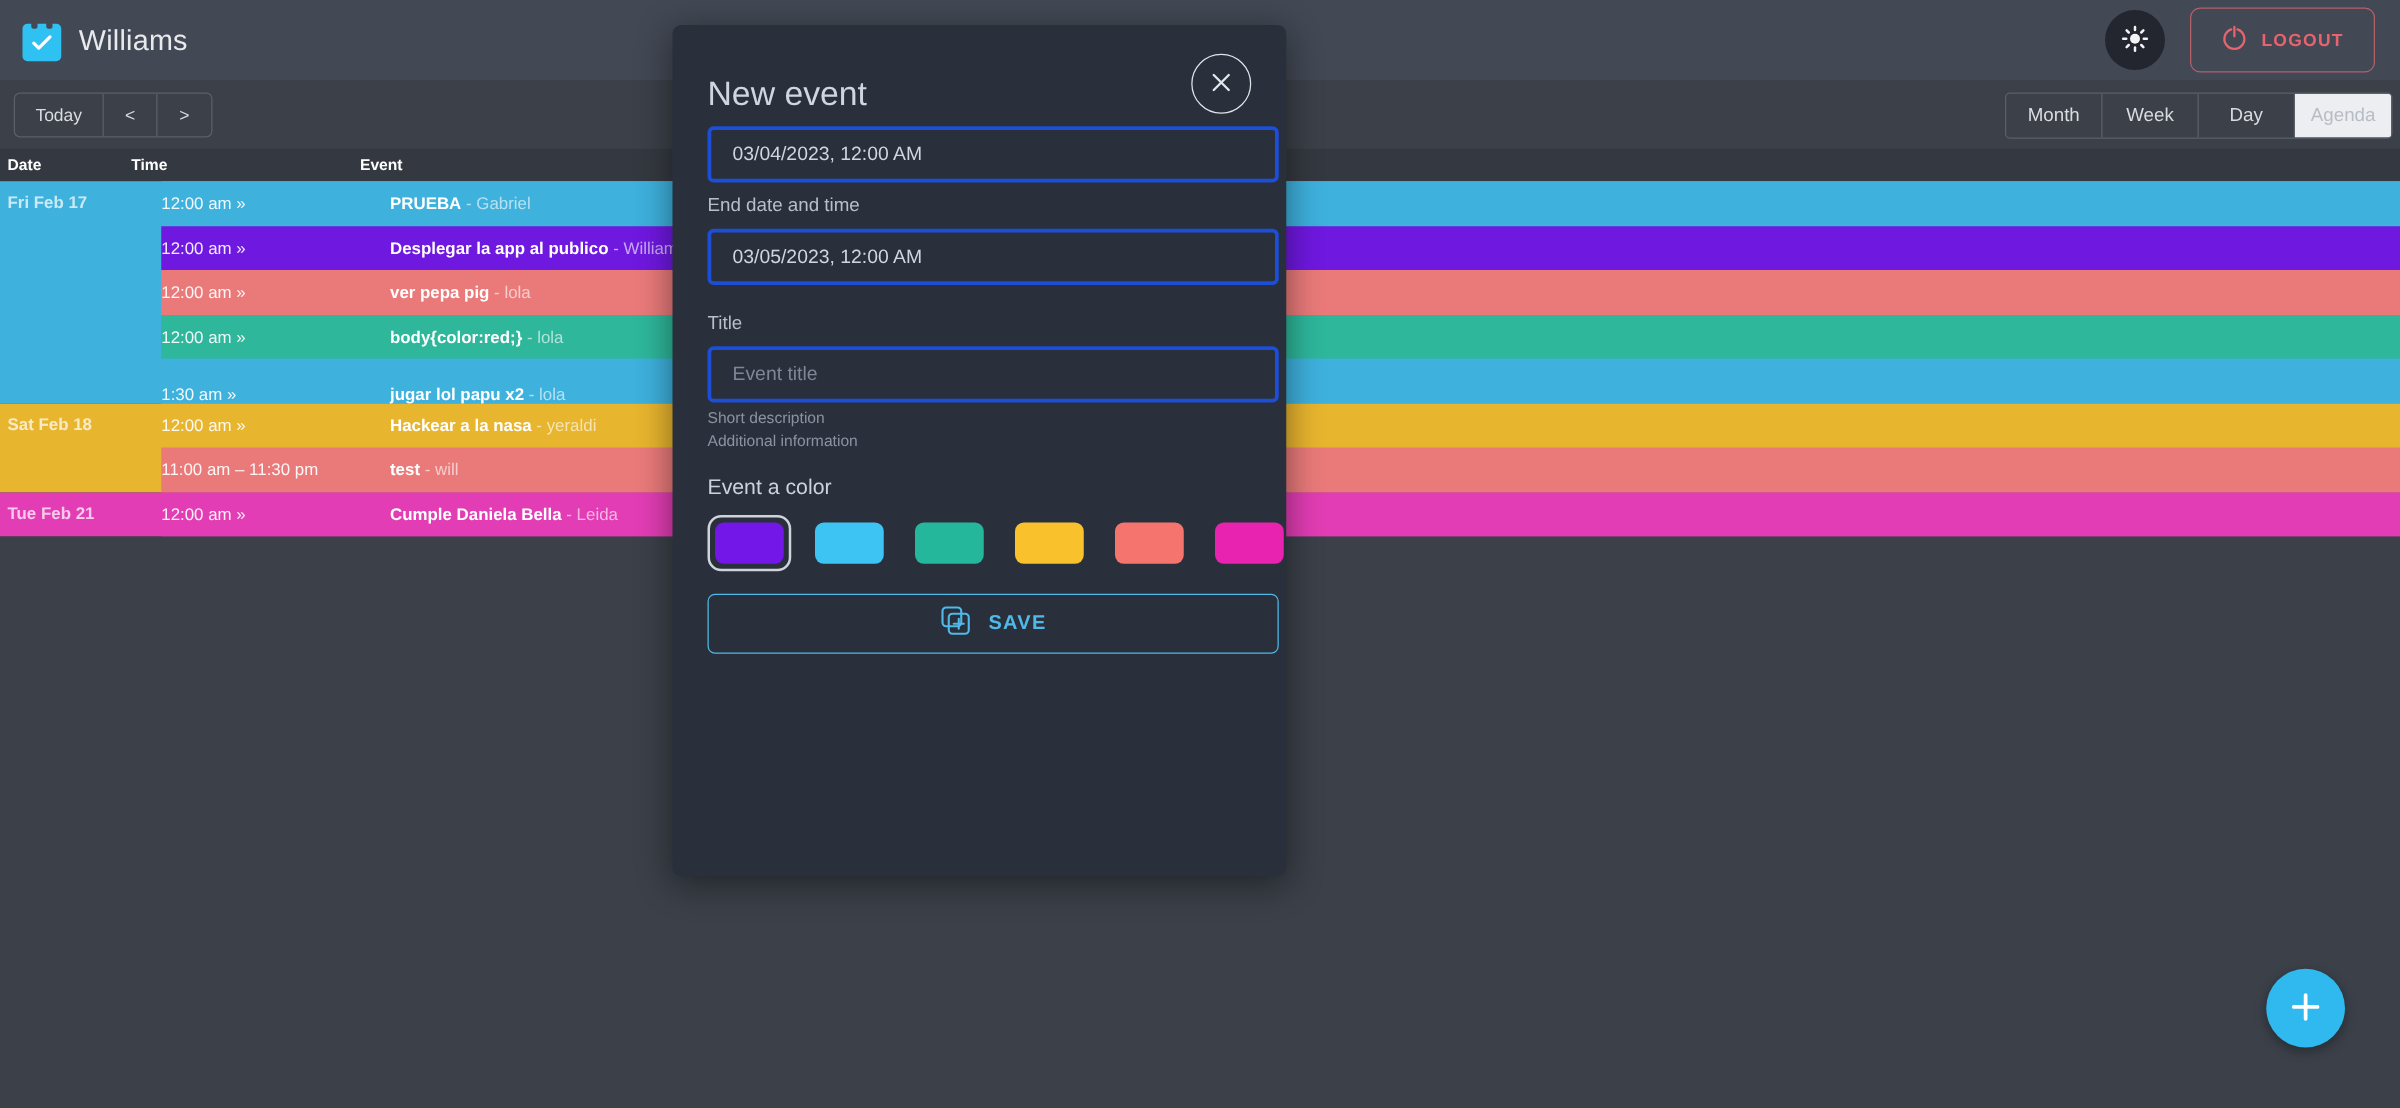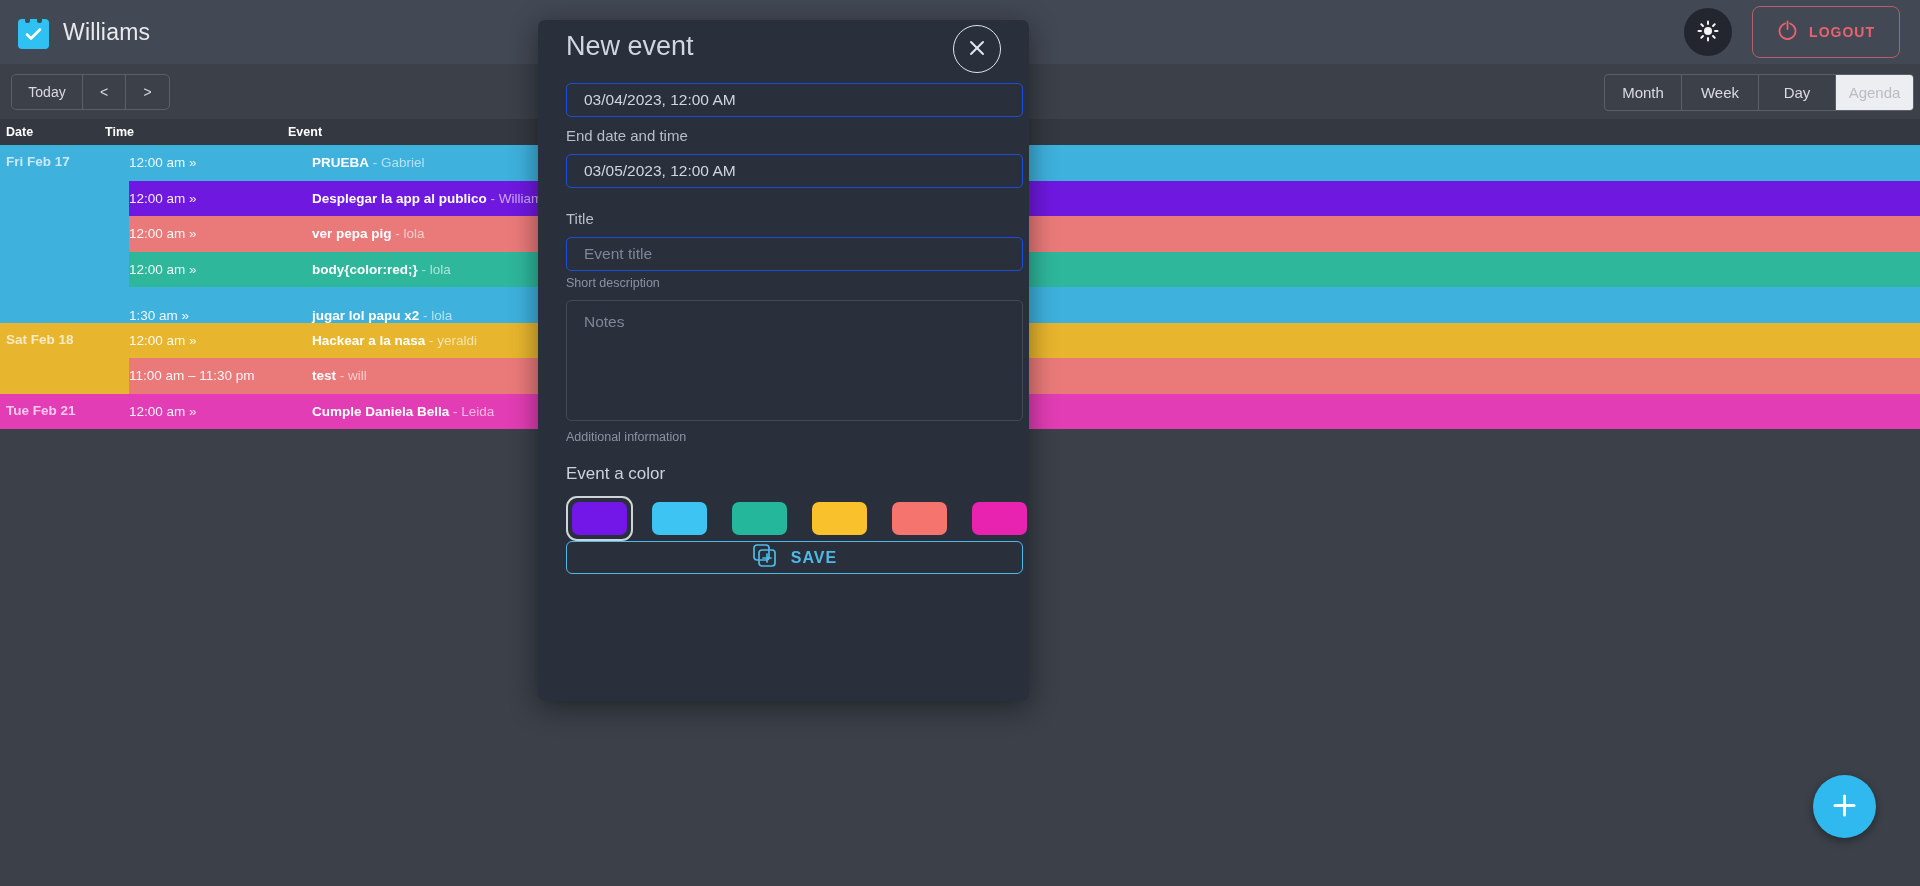--- a/index.html
+++ b/index.html
@@ -106,54 +106,54 @@
   }
 
   
   .modal {
     position: absolute; left: 538px; top: 20px;
     width: 491px; height: 681px;
     background: #2a303b; border-radius: 7px;
     box-shadow: 0 6px 28px rgba(0,0,0,.45);
     padding: 0 28px;
   }
-  .modal-head { display: flex; align-items: center; }
+  .modal-head { display: flex; align-items: flex-end; padding-top: 18px; }
   .modal-title { color: #cfd6e0; font-size: 27px; font-weight: 400; }
   .close-btn {
     margin-left: auto; margin-top: 5px;
     width: 48px; height: 48px; border-radius: 50%;
     border: 1.6px solid #dfe4ea; background: transparent; cursor: pointer;
     display: flex; align-items: center; justify-content: center;
   }
   .field-label { color: #b7bfcb; font-size: 15px; margin-top: 10px; }
   .field-label.lbl-title { margin-top: 22px; }
   .text-input {
-    width: 457px; height: 34px; margin-top: 10px;
-    background: transparent; border: 1px solid #1d4ed8; border-radius: 5px;
+    width: 457px; height: 45px; margin-top: 10px;
+    background: transparent; border: 3px solid #1d4ed8; border-radius: 5px;
     color: #cfd6e0; font-size: 15.5px; font-family: inherit; padding: 0 17px;
   }
   .text-input::placeholder { color: #7d8797; }
   .helper { color: #8a93a1; font-size: 12.5px; margin-top: 5px; }
   .notes {
     width: 457px; height: 121px; margin-top: 10px; resize: none;
     background: transparent; border: 1px solid #434a57; border-radius: 5px;
     color: #cfd6e0; font-size: 15.5px; font-family: inherit; padding: 12px 17px;
   }
   .notes::placeholder { color: #7d8797; }
 
   .pick-label { color: #ccd3dd; font-size: 17px; margin-top: 20px; }
   .swatches { display: flex; gap: 13px; margin-top: 12px; }
   .swatch {
     width: 55px; height: 33px; border-radius: 7px; border: none; cursor: pointer; padding: 0;
   }
   .swatch-wrap { padding: 4px; border-radius: 11px; border: 2px solid transparent; line-height: 0; }
   .swatch-wrap.selected { border-color: #cfd4da; }
 
   .save-btn {
-    width: 457px; height: 33px; 
+    width: 457px; height: 48px; margin-top: 18px;
     background: transparent; border: 1px solid #4fb9e8; border-radius: 6px;
     color: #4fb9e8; font-size: 16px; font-weight: 700; letter-spacing: 1px;
     font-family: inherit; cursor: pointer;
     display: flex; align-items: center; justify-content: center; gap: 14px;
   }
 </style>
 </head>
 <body>
 
 <div id="app">
@@ -296,21 +296,20 @@
 
     <input class="text-input" value="03/04/2023, 12:00 AM" style="">
 
     <div class="field-label">End date and time</div>
     <input class="text-input" value="03/05/2023, 12:00 AM" style="">
 
     <div class="field-label lbl-title">Title</div>
     <input class="text-input" placeholder="Event title" style="">
     <div class="helper">Short description</div>
 
-    <textarea class="notes" placeholder="Notes" style=""></textarea>
     <div class="helper">Additional information</div>
 
     <div class="pick-label">Event a color</div>
     <div class="swatches" id="swatches">
         <span class="swatch-wrap selected"><button class="swatch" style="background: rgb(115, 22, 232);"></button></span>
         <span class="swatch-wrap"><button class="swatch" style="background: rgb(62, 196, 243);"></button></span>
         <span class="swatch-wrap"><button class="swatch" style="background: rgb(36, 183, 155);"></button></span>
         <span class="swatch-wrap"><button class="swatch" style="background: rgb(249, 193, 44);"></button></span>
         <span class="swatch-wrap"><button class="swatch" style="background: rgb(245, 117, 110);"></button></span>
         <span class="swatch-wrap"><button class="swatch" style="background: rgb(232, 35, 176);"></button></span>

